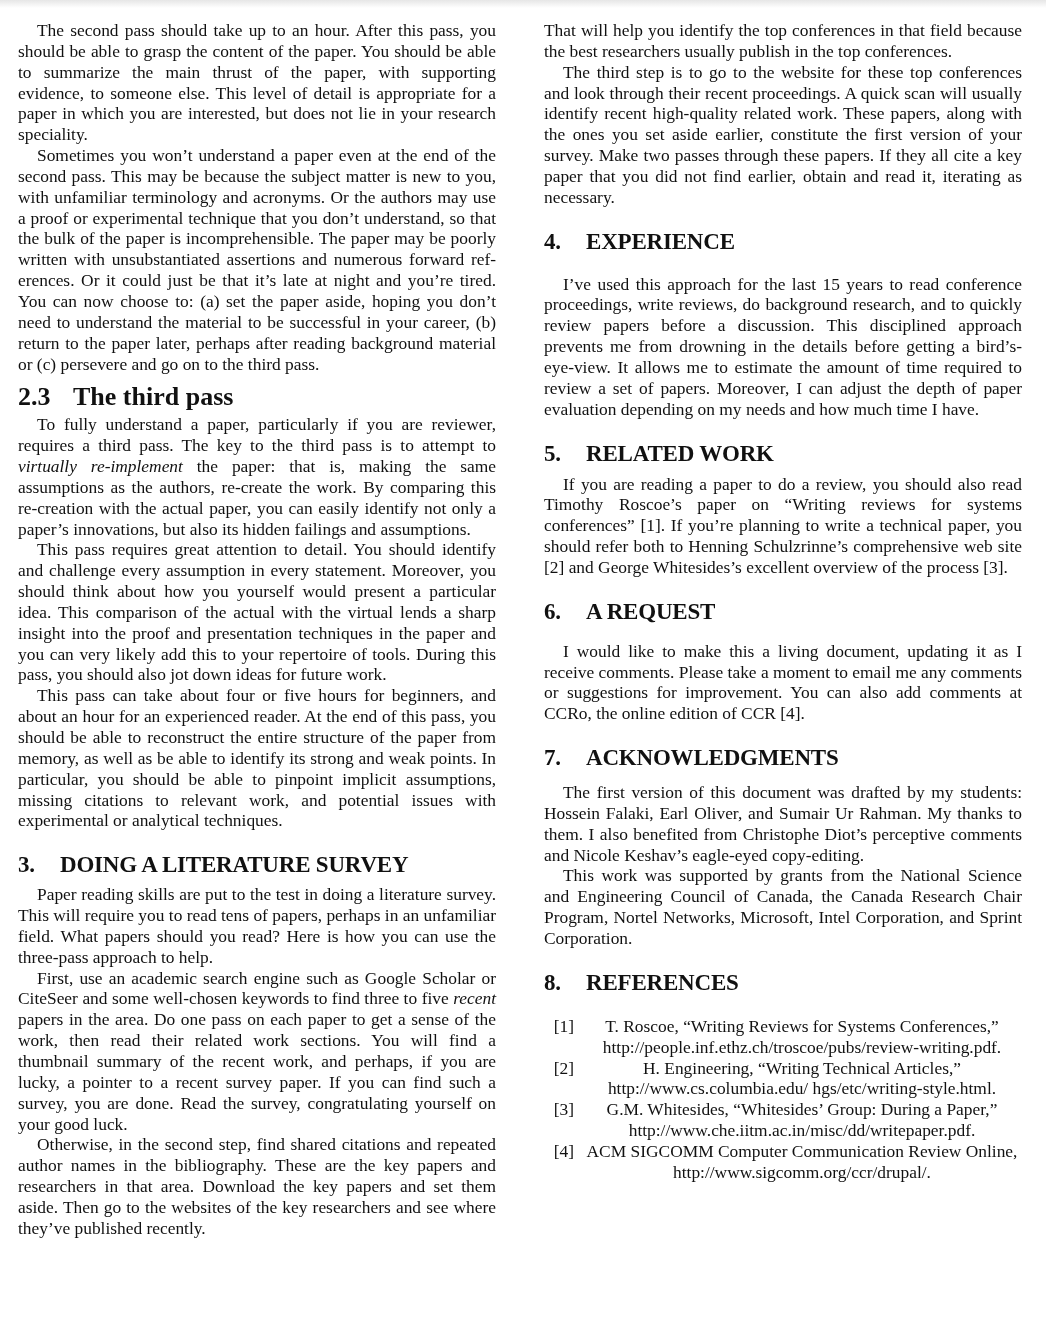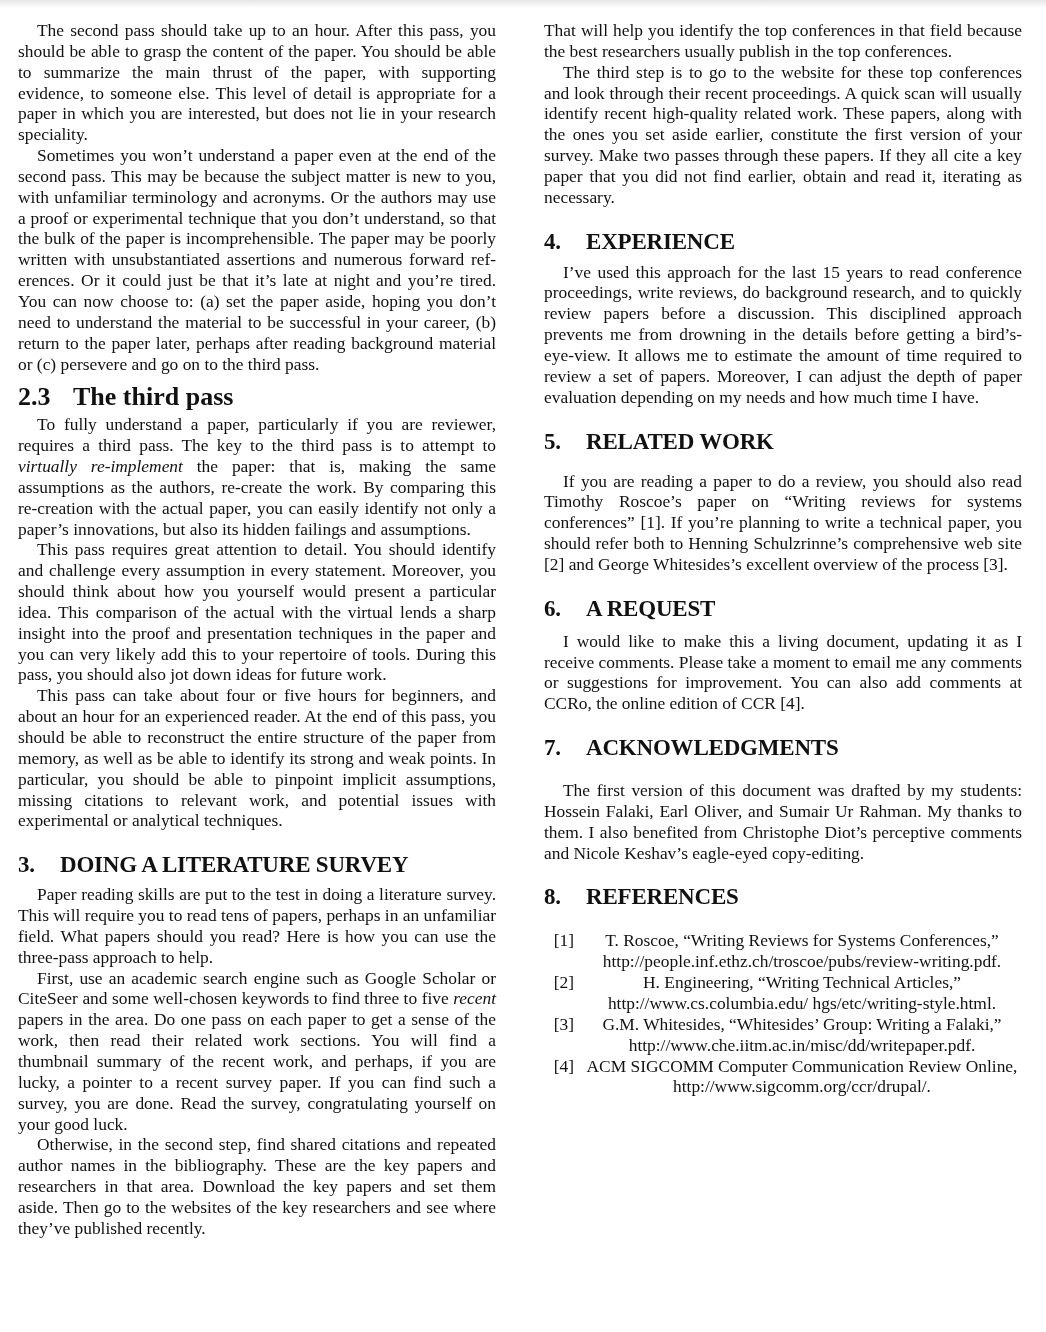--- a/index.html
+++ b/index.html
@@ -57,39 +57,40 @@
   </h2>
   <p class="indent">Paper reading skills are put to the test in doing a literature survey. This will require you to read tens of papers, perhaps in an unfamiliar field. What papers should you read? Here is how you can use the three-pass approach to help.</p>
   <p class="indent"><span>First, use an academic search engine such as Google Scholar or CiteSeer and some well-chosen keywords to find three to five </span><em>recent</em><span> papers in the area. Do one pass on each pa­per to get a sense of the work, then read their related work sections. You will find a thumbnail summary of the recent work, and perhaps, if you are lucky, a pointer to a recent survey paper. If you can find such a survey, you are done. Read the survey, congratulating yourself on your good luck.</span></p>
   <p class="indent">Otherwise, in the second step, find shared citations and repeated author names in the bibliography. These are the key papers and researchers in that area. Download the key papers and set them aside. Then go to the websites of the key researchers and see where they’ve published recently.</p>
 </div>
 
 <div class="col right">
   <p>That will help you identify the top conferences in that field because the best researchers usually publish in the top con­ferences.</p>
   <p class="indent">The third step is to go to the website for these top con­ferences and look through their recent proceedings. A quick scan will usually identify recent high-quality related work. These papers, along with the ones you set aside earlier, con­stitute the first version of your survey. Make two passes through these papers. If they all cite a key paper that you did not find earlier, obtain and read it, iterating as neces­sary.</p>
 
-  <h2 style="margin-top:20px;margin-bottom:6px;">
+  <h2 style="margin-top:20px;margin-bottom:18px;">
     <span class="num">4.</span><span>EXPERIENCE</span>
   </h2>
   <p class="indent">I’ve used this approach for the last 15 years to read con­ference proceedings, write reviews, do background research, and to quickly review papers before a discussion. This dis­ciplined approach prevents me from drowning in the details before getting a bird’s-eye-view. It allows me to estimate the amount of time required to review a set of papers. More­over, I can adjust the depth of paper evaluation depending on my needs and how much time I have.</p>
 
-  <h2 style="margin-top:20px;margin-bottom:15px;">
+  <h2 style="margin-top:20px;margin-bottom:6px;">
     <span class="num">5.</span><span>RELATED WORK</span>
   </h2>
   <p class="indent">If you are reading a paper to do a review, you should also read Timothy Roscoe’s paper on “Writing reviews for sys­tems conferences” [1]. If you’re planning to write a technical paper, you should refer both to Henning Schulzrinne’s com­prehensive web site [2] and George Whitesides’s excellent overview of the process [3].</p>
 
-  <h2 style="margin-top:20px;margin-bottom:8px;">
+  <h2 style="margin-top:20px;margin-bottom:15px;">
     <span class="num">6.</span><span>A REQUEST</span>
   </h2>
   <p class="indent">I would like to make this a living document, updating it as I receive comments. Please take a moment to email me any comments or suggestions for improvement. You can also add comments at CCRo, the online edition of CCR [4].</p>
 
-  <h2 style="margin-top:20px;margin-bottom:18px;">
+  <h2 style="margin-top:20px;margin-bottom:10px;">
     <span class="num">7.</span><span>ACKNOWLEDGMENTS</span>
   </h2>
   <p class="indent">The first version of this document was drafted by my stu­dents: Hossein Falaki, Earl Oliver, and Sumair Ur Rahman. My thanks to them. I also benefited from Christophe Diot’s perceptive comments and Nicole Keshav’s eagle-eyed copy-editing.</p>
+  <p class="indent">This work was supported by grants from the National Science and Engineering Council of Canada, the Canada Research Chair Program, Nortel Networks, Microsoft, Intel Corporation, and Sprint Corporation.</p>
 
   <h2 style="margin-top:20px;margin-bottom:19px;">
     <span class="num">8.</span><span>REFERENCES</span>
   </h2>
   <ul class="refs">
     <li>
       <span class="ref-num">[1]</span>
       <span class="ref-text">
         <span>T. Roscoe, “Writing Reviews for Systems Conferences,”</span>
         <span class="url">http://people.inf.ethz.ch/troscoe/pubs/review-writing.pdf.</span>
@@ -98,21 +99,21 @@
     <li>
       <span class="ref-num">[2]</span>
       <span class="ref-text">
         <span>H. Engineering, “Writing Technical Articles,”</span>
         <span class="url">http://www.cs.columbia.edu/ hgs/etc/writing-style.html.</span>
       </span>
     </li>
     <li>
       <span class="ref-num">[3]</span>
       <span class="ref-text">
-        <span>G.M. Whitesides, “Whitesides’ Group: Writing a Falaki,”</span>
+        <span>G.M. Whitesides, “Whitesides’ Group: During a Paper,”</span>
         <span class="url">http://www.che.iitm.ac.in/misc/dd/writepaper.pdf.</span>
       </span>
     </li>
     <li>
       <span class="ref-num">[4]</span>
       <span class="ref-text">
         <span>ACM SIGCOMM Computer Communication Review Online, http://www.sigcomm.org/ccr/drupal/.</span>
       </span>
     </li>
   </ul>

